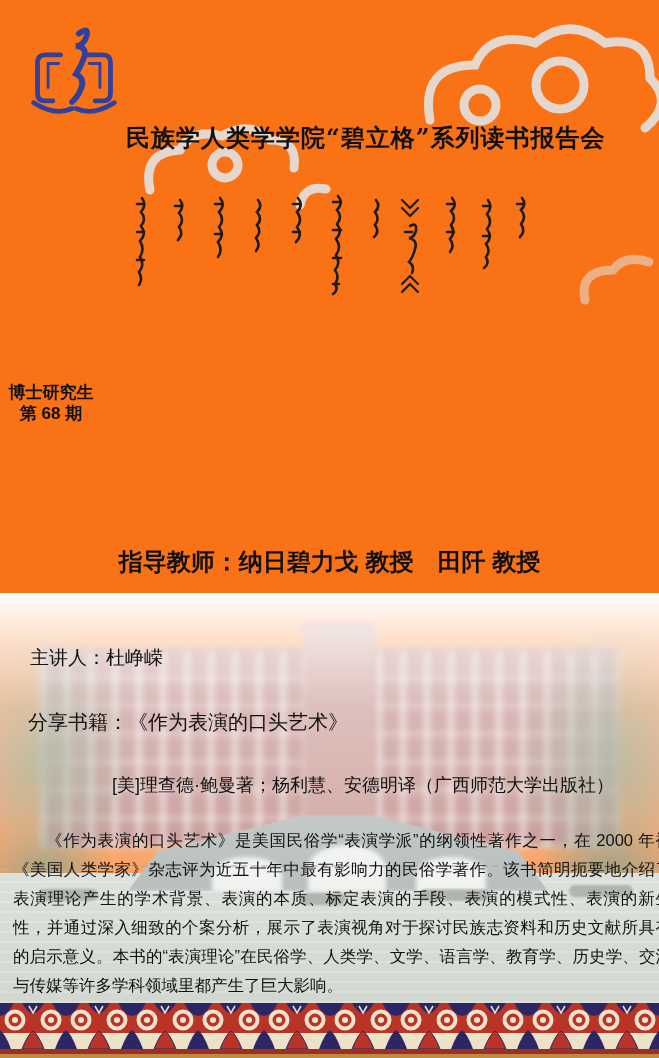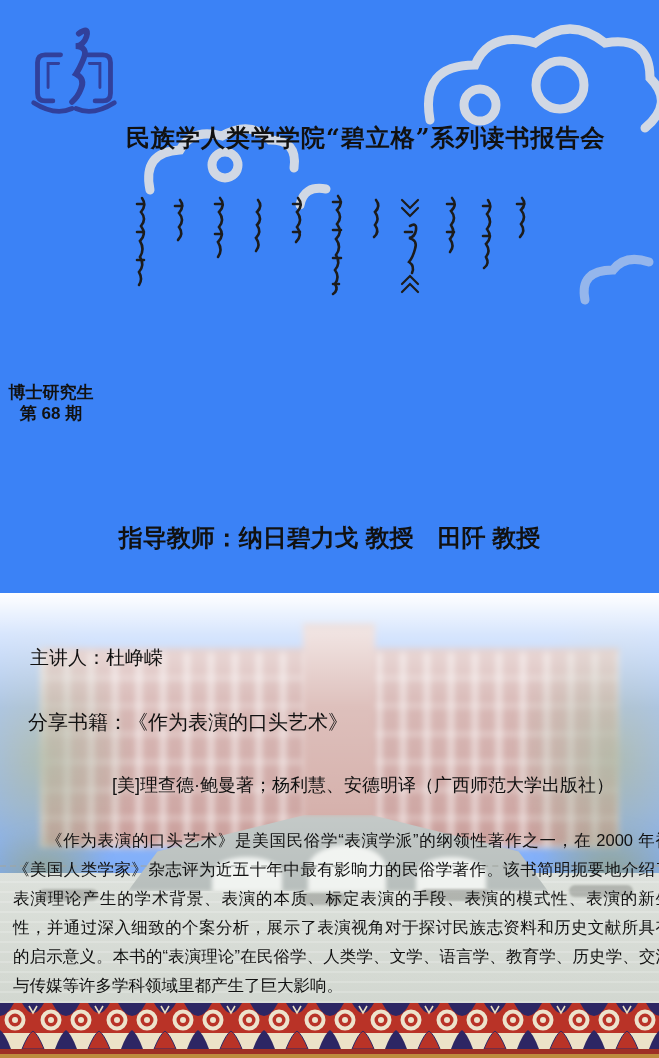--- a/index.html
+++ b/index.html
@@ -1,18 +1,18 @@
 <!DOCTYPE html>
 <html><head>
 <meta charset="utf-8">
 <style>
   html,body{margin:0;padding:0;background:#ffffff;}
   .poster{
     position:relative;width:659px;height:1058px;overflow:hidden;
-    background:#3b82f6;color:#111;
+    background:#f97316;color:#111;
     font-family:"Liberation Sans","DejaVu Sans",sans-serif;
   }
   
   .clouds{position:absolute;left:0;top:0;width:659px;height:420px;pointer-events:none;}
   
   .photo{position:absolute;left:0;top:593px;width:659px;height:410px;overflow:hidden;}
   .building{
     position:absolute;left:40px;right:40px;top:55px;height:195px;
     background:
       repeating-linear-gradient(90deg, rgba(255,255,255,.55) 0 6px, rgba(0,0,0,0) 6px 24px),
@@ -58,21 +58,21 @@
     position:absolute;left:126px;top:22px;width:528px;
     font-family:"DejaVu Serif","Liberation Serif",serif;
     font-weight:bold;font-size:24px;letter-spacing:1px;white-space:nowrap;
   }
   .mongolian{position:absolute;left:130px;top:60px;width:400px;height:108px;}
   .grade{position:absolute;right:14px;top:138px;width:130px;text-align:center;
     font-weight:bold;font-size:17px;line-height:21px;}
   
   .h-center{position:absolute;left:0;width:659px;text-align:center;font-weight:bold;font-size:24px;}
   .h-reading{top:201px;}
-  .h-advisors{top:236px;}
+  .h-advisors{top:260px;}
   
   .speaker{position:absolute;left:30px;font-size:19px;}
   .book{position:absolute;left:28px;font-size:20px;}
   .credit{position:absolute;left:112px;font-size:18px;}
   .para{position:absolute;left:13px;right:13px;font-size:16.5px;line-height:29px;
     text-align:justify;text-indent:2em;}
   .s1-speaker{top:327px;} .s1-book{top:365px;} .s1-credit{top:402px;} .s1-para{top:431px;}
   
   .border-strip{position:absolute;left:0;bottom:0;width:659px;height:55px;}
   .z{position:relative;z-index:3;}

